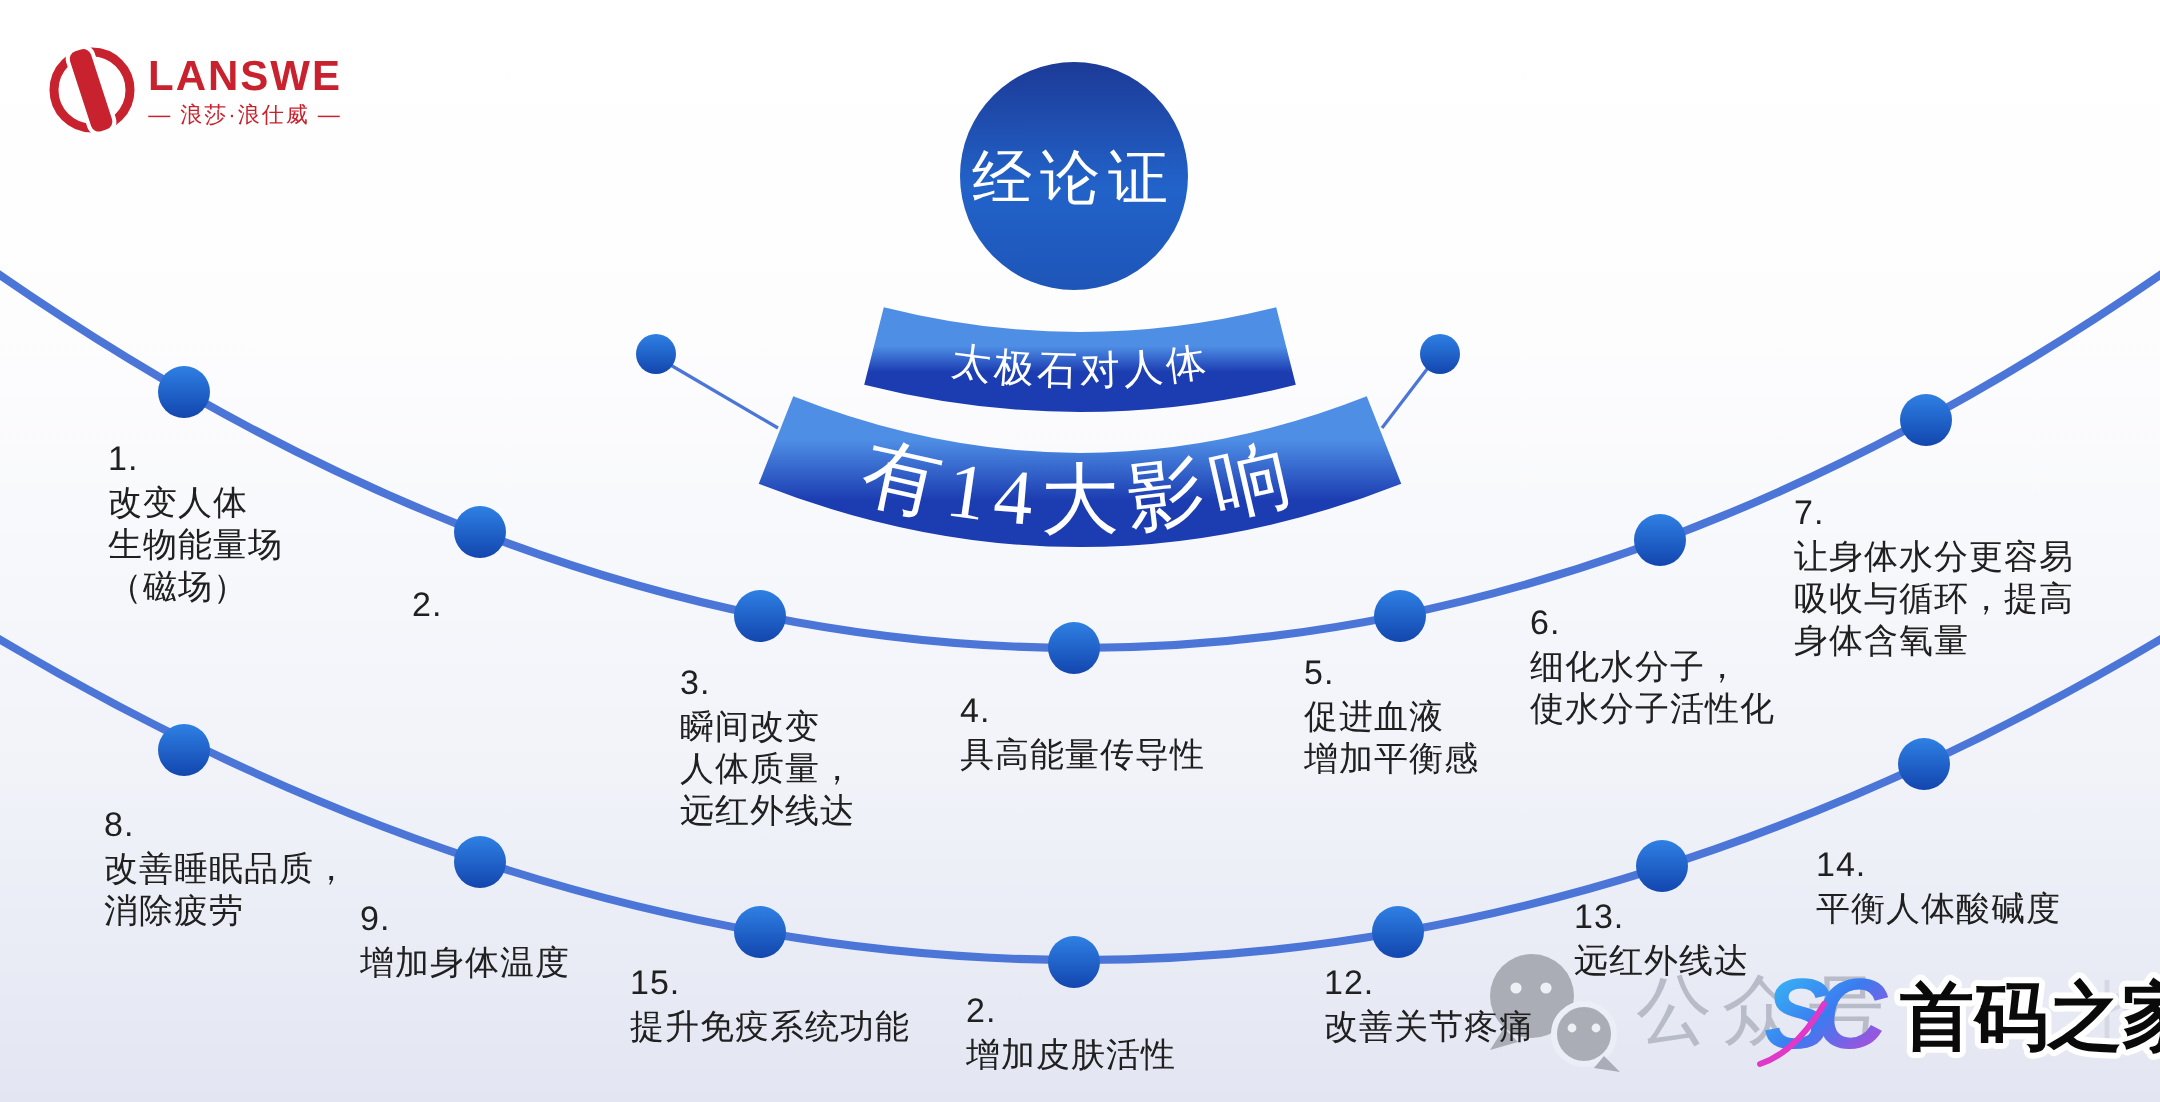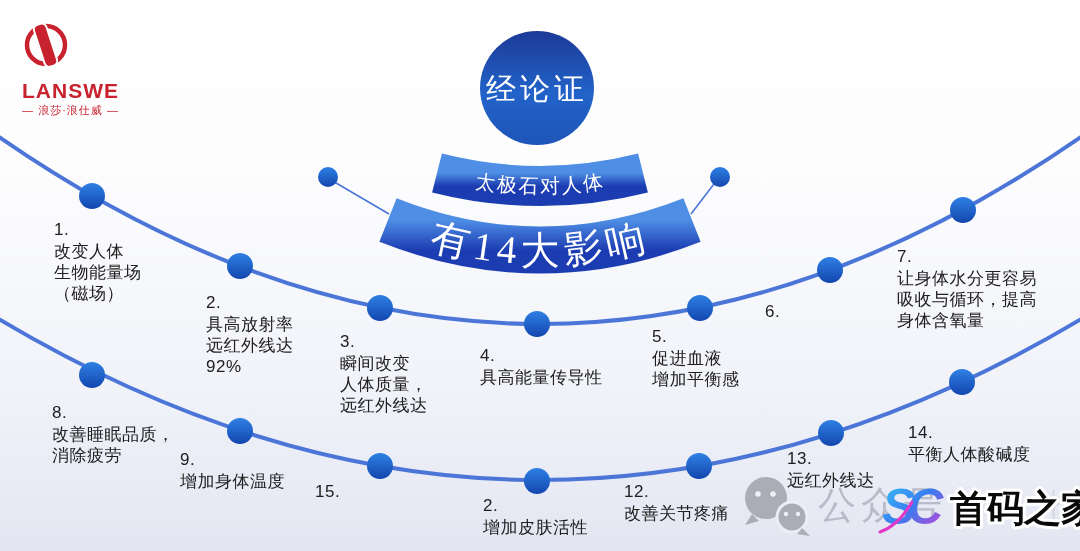--- a/index.html
+++ b/index.html
@@ -10,21 +10,21 @@
   }
   .layer{position:absolute;inset:0;}
   svg{display:block;}
   
   .item{
     position:absolute;color:#202020;font-size:17px;line-height:21px;
     letter-spacing:0.5px;white-space:pre-line;
   }
   .item .num{margin-bottom:1px;}
   
-  .logo{position:absolute;left:22px;top:16px;display:flex;gap:4px;flex-direction:column;}
+  .logo{position:absolute;left:22px;top:16px;display:flex;align-items:center;gap:4px;}
   .logo-text{display:flex;flex-direction:column;align-items:center;}
   .logo-brand{color:#c8222e;font-weight:bold;font-size:21px;letter-spacing:1px;line-height:22px;}
   .logo-tagline{color:#c8222e;font-size:11px;letter-spacing:1px;line-height:12px;margin-top:2px;}
   .serifText{font-family:"Liberation Serif","DejaVu Serif",serif;}
 </style>
 </head>
 <body>
 
 <div class="stage">
 
@@ -115,35 +115,34 @@
     </svg>
     <div class="logo-text">
       <div class="logo-brand">LANSWE</div>
       <div class="logo-tagline">— 浪莎·浪仕威 —</div>
     </div>
   </div>
 
   <div class="item" style="left:54px;top:219px"><div class="num">1.</div><div class="txt">改变人体
 生物能量场
 （磁场）</div></div>
-  <div class="item" style="left:206px;top:292px"><div class="num">2.</div><div class="txt">具高放射率
-远红外线达
-92%</div></div>
+  <div class="item" style="left:206px;top:292px"><div class="num">2.</div></div>
   <div class="item" style="left:340px;top:331px"><div class="num">3.</div><div class="txt">瞬间改变
 人体质量，
 远红外线达</div></div>
   <div class="item" style="left:480px;top:345px"><div class="num">4.</div><div class="txt">具高能量传导性</div></div>
   <div class="item" style="left:652px;top:326px"><div class="num">5.</div><div class="txt">促进血液
 增加平衡感</div></div>
-  <div class="item" style="left:765px;top:301px"><div class="num">6.</div></div>
+  <div class="item" style="left:765px;top:301px"><div class="num">6.</div><div class="txt">细化水分子，
+使水分子活性化</div></div>
   <div class="item" style="left:897px;top:246px"><div class="num">7.</div><div class="txt">让身体水分更容易
 吸收与循环，提高
 身体含氧量</div></div>
   <div class="item" style="left:52px;top:402px"><div class="num">8.</div><div class="txt">改善睡眠品质，
 消除疲劳</div></div>
   <div class="item" style="left:180px;top:449px"><div class="num">9.</div><div class="txt">增加身体温度</div></div>
-  <div class="item" style="left:315px;top:481px"><div class="num">15.</div></div>
+  <div class="item" style="left:315px;top:481px"><div class="num">15.</div><div class="txt">提升免疫系统功能</div></div>
   <div class="item" style="left:483px;top:495px"><div class="num">2.</div><div class="txt">增加皮肤活性</div></div>
-  <div class="item" style="left:624px;top:481px"><div class="num">12.</div><div class="txt">改善关节疼痛</div></div>
+  <div class="item" style="left:662px;top:481px"><div class="num">12.</div><div class="txt">改善关节疼痛</div></div>
   <div class="item" style="left:787px;top:448px"><div class="num">13.</div><div class="txt">远红外线达</div></div>
   <div class="item" style="left:908px;top:422px"><div class="num">14.</div><div class="txt">平衡人体酸碱度</div></div>
 
 </div>
 
 </body></html>

